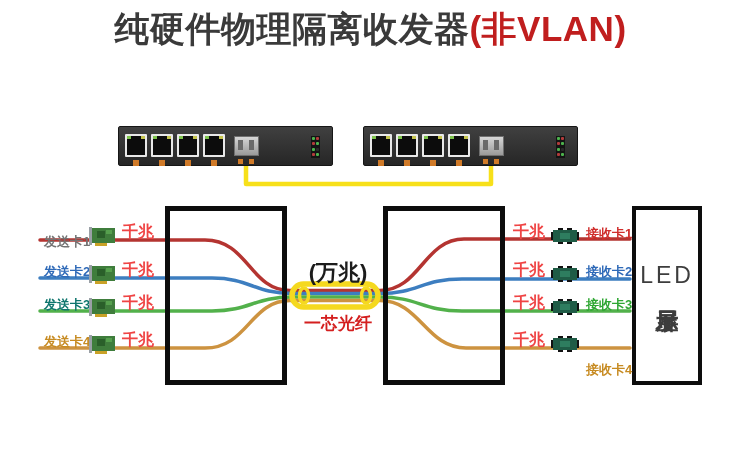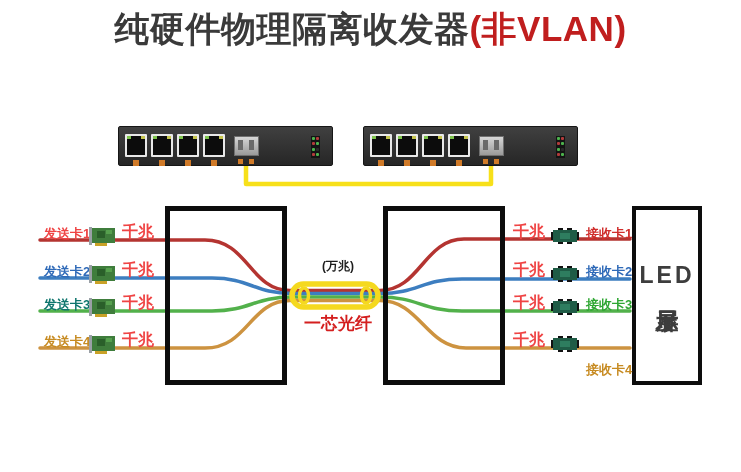--- a/index.html
+++ b/index.html
@@ -7,34 +7,34 @@
          font-family:"Liberation Sans", sans-serif;}
   .abs{position:absolute;}
 
   
   .title{top:6px;left:0;width:741px;text-align:center;font-size:35px;font-weight:bold;
          color:#3a3a3a;letter-spacing:0.5px;white-space:nowrap;}
   .subtitle{top:74px;left:150px;width:400px;text-align:center;font-size:25px;
             font-weight:bold;color:#4f4f4f;}
   .caption{top:408px;left:98px;width:500px;text-align:center;font-size:23px;
            font-weight:bold;color:#3b3b3b;}
-  .mid-top{top:258px;left:293px;width:90px;text-align:center;font-size:12px;
+  .mid-top{top:258px;left:293px;width:90px;text-align:center;font-size:22px;
            font-weight:bold;color:#1c1c1c;}
   .mid-bottom{top:312px;left:291px;width:94px;text-align:center;font-size:17px;
               font-weight:bold;}
   .speed{font-size:16px;font-weight:bold;color:#ef4444;white-space:nowrap;}
   .cardlabel{font-size:13px;font-weight:bold;white-space:nowrap;}
 
   
   .bigbox{border:5px solid #0d0d0d;background:transparent;box-sizing:border-box;z-index:2;}
   .ledbox{left:632px;top:206px;width:70px;height:179px;border:4px solid #0d0d0d;
           box-sizing:border-box;background:#fff;z-index:2;
           display:flex;flex-direction:column;align-items:center;justify-content:flex-start;
           padding-top:52px;}
-  .ledbox .l1{font-size:23px;font-weight:bold;color:#3d3d3d;letter-spacing:3px;text-align:center;}
+  .ledbox .l1{font-size:23px;font-weight:normal;color:#3d3d3d;letter-spacing:3px;text-align:center;}
   .ledbox .lv{font-size:23px;font-weight:bold;color:#3d3d3d;line-height:25px;
               writing-mode:vertical-lr;margin-top:3px;}
 
   
   .device{width:215px;height:40px;background:linear-gradient(#404040,#262626);
           border:1px solid #161616;border-radius:2px;box-sizing:border-box;z-index:3;}
   .port{position:absolute;top:7px;width:22px;height:23px;background:#0c0c0c;
         border:2px solid #e9e9e9;border-radius:1px;box-sizing:border-box;}
   .port::before{content:"";position:absolute;left:0px;top:0px;width:4px;height:3px;background:#7ec34d;}
   .port::after{content:"";position:absolute;right:0px;top:0px;width:4px;height:3px;background:#c4c44e;}
@@ -129,21 +129,21 @@
   <div class="abs bigbox" style="left:383px;top:206px;width:122px;height:179px;"></div>
 
   <div class="abs ledbox">
     <span class="l1">LED</span>
     <span class="lv">显示屏</span>
   </div>
 
   <div class="abs mid-top rowel">(万兆)</div>
   <div class="abs mid-bottom rowel" style="color: rgb(212, 31, 31);">一芯光纤</div>
 
-  <span class="abs cardlabel rowel" style="left: 44px; top: 225px; color: #ef4444; text-align: center;">发送卡1</span>
+  <span class="abs cardlabel rowel" style="left: 44px; top: 233px; color: #737373; text-align: center;">发送卡1</span>
   <span class="abs rowel" style="left:89px;top:227px;">
     <svg width="27" height="20" viewBox="0 0 27 20">
         <rect x="3" y="1" width="23" height="15" fill="#3f7d3c"></rect>
         <rect x="0" y="0" width="3" height="18" fill="#9aa0a6"></rect>
         <rect x="8" y="4" width="8" height="7" fill="#2a5f2a"></rect>
         <rect x="17" y="3" width="6" height="4" fill="#56a04e"></rect>
         <rect x="6" y="16" width="12" height="3" fill="#c9a227"></rect>
       </svg></span>
   <span class="abs speed rowel" style="left:122px;top:222px;">千兆</span>
 

